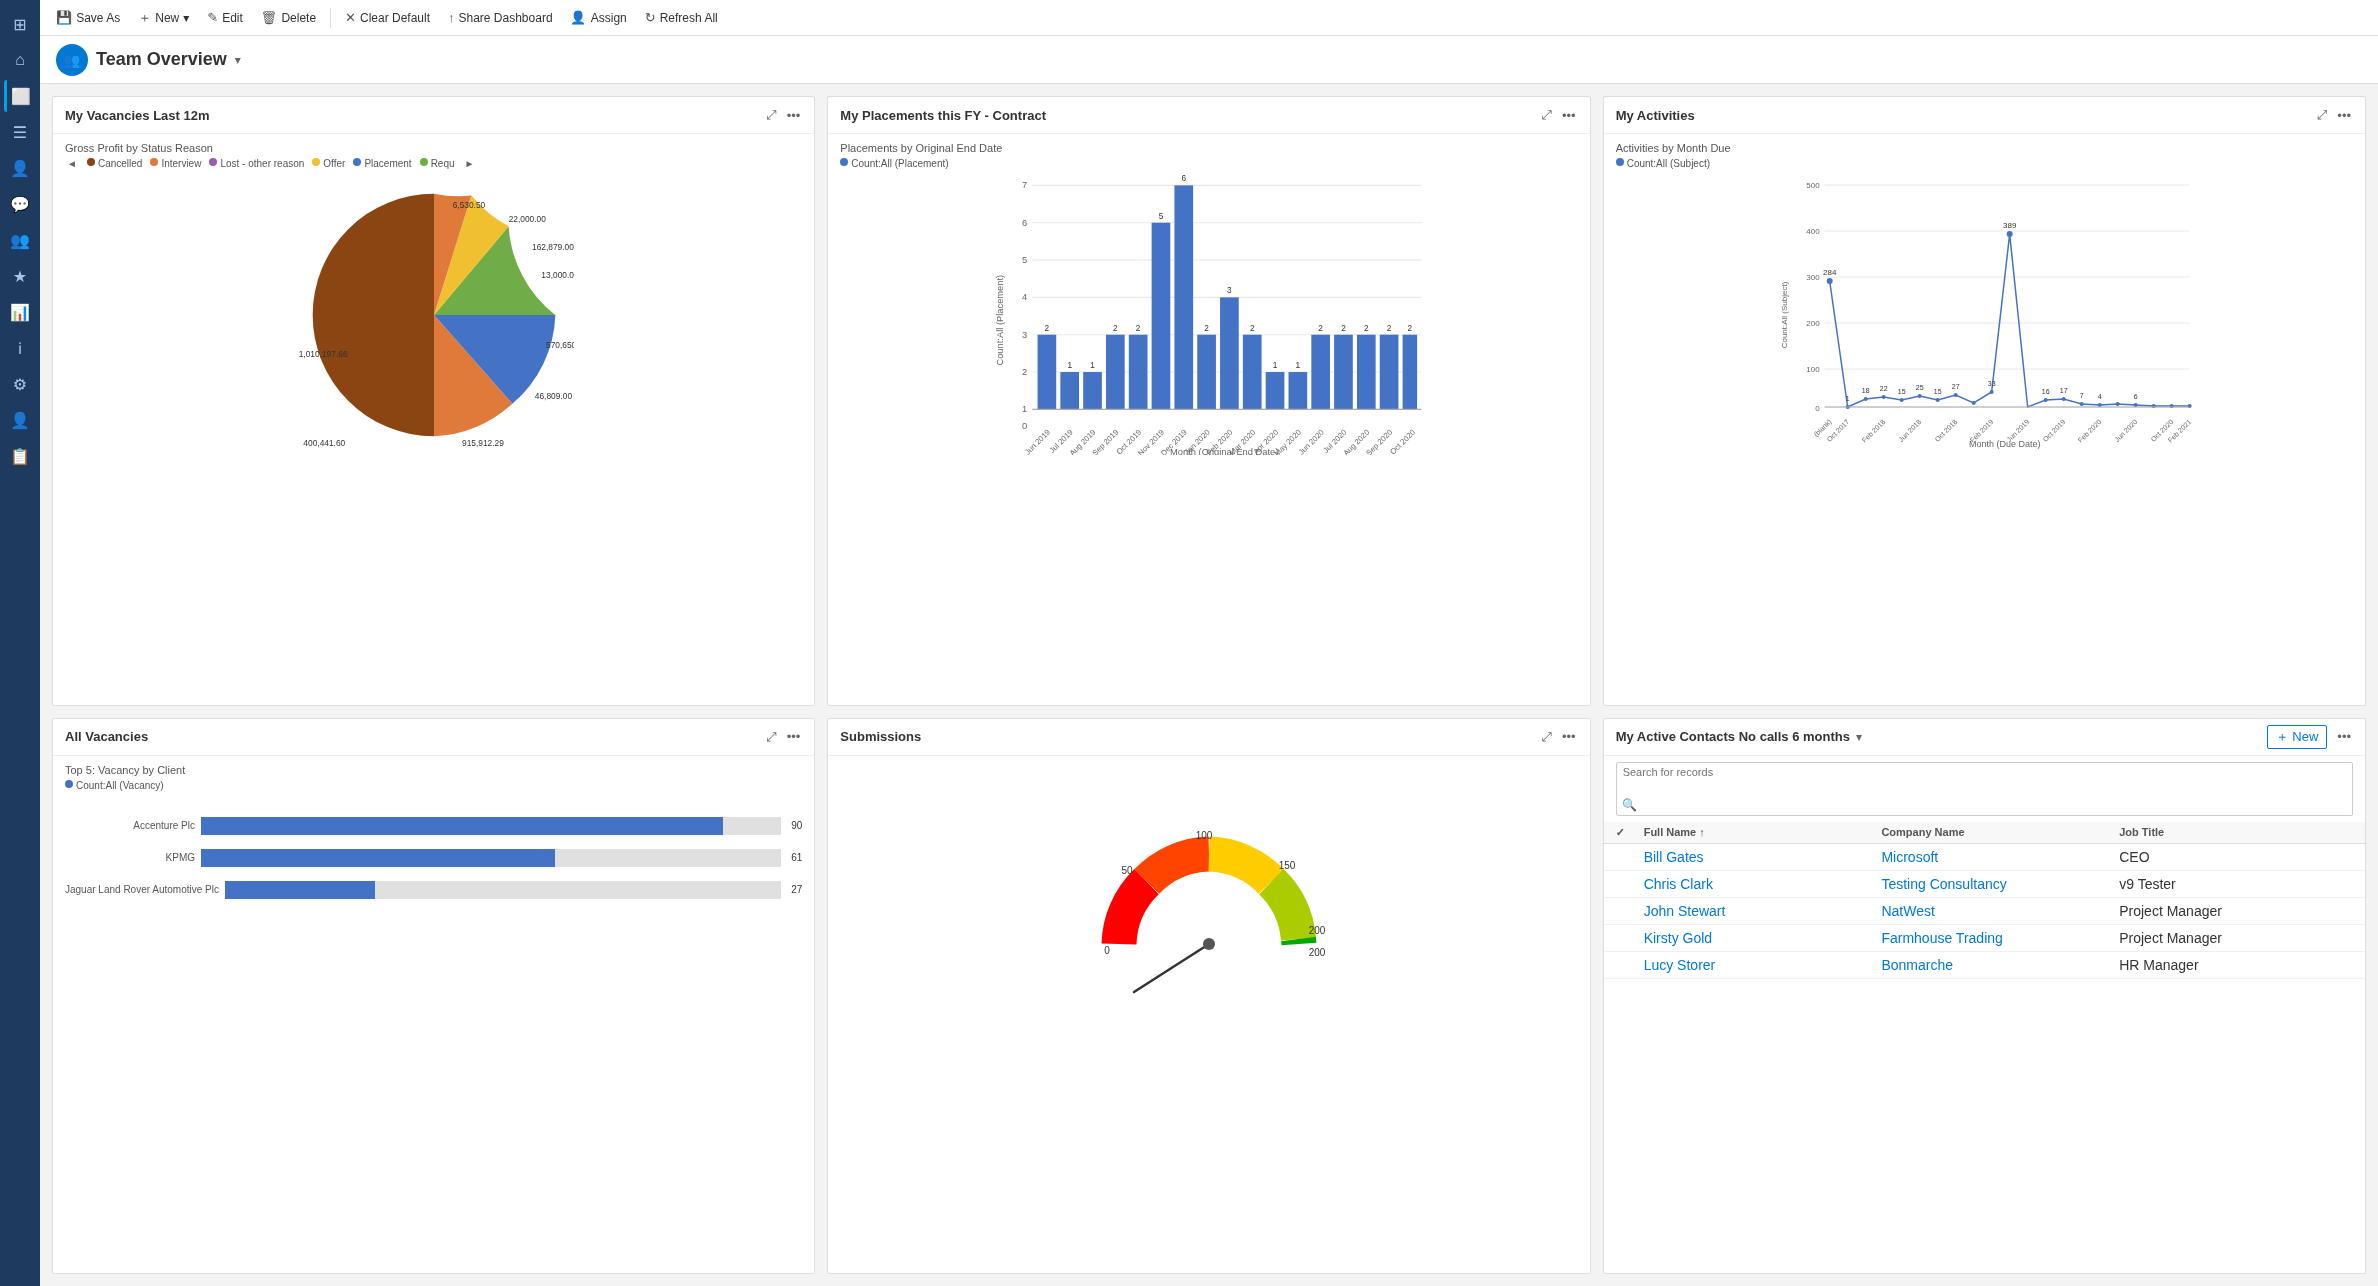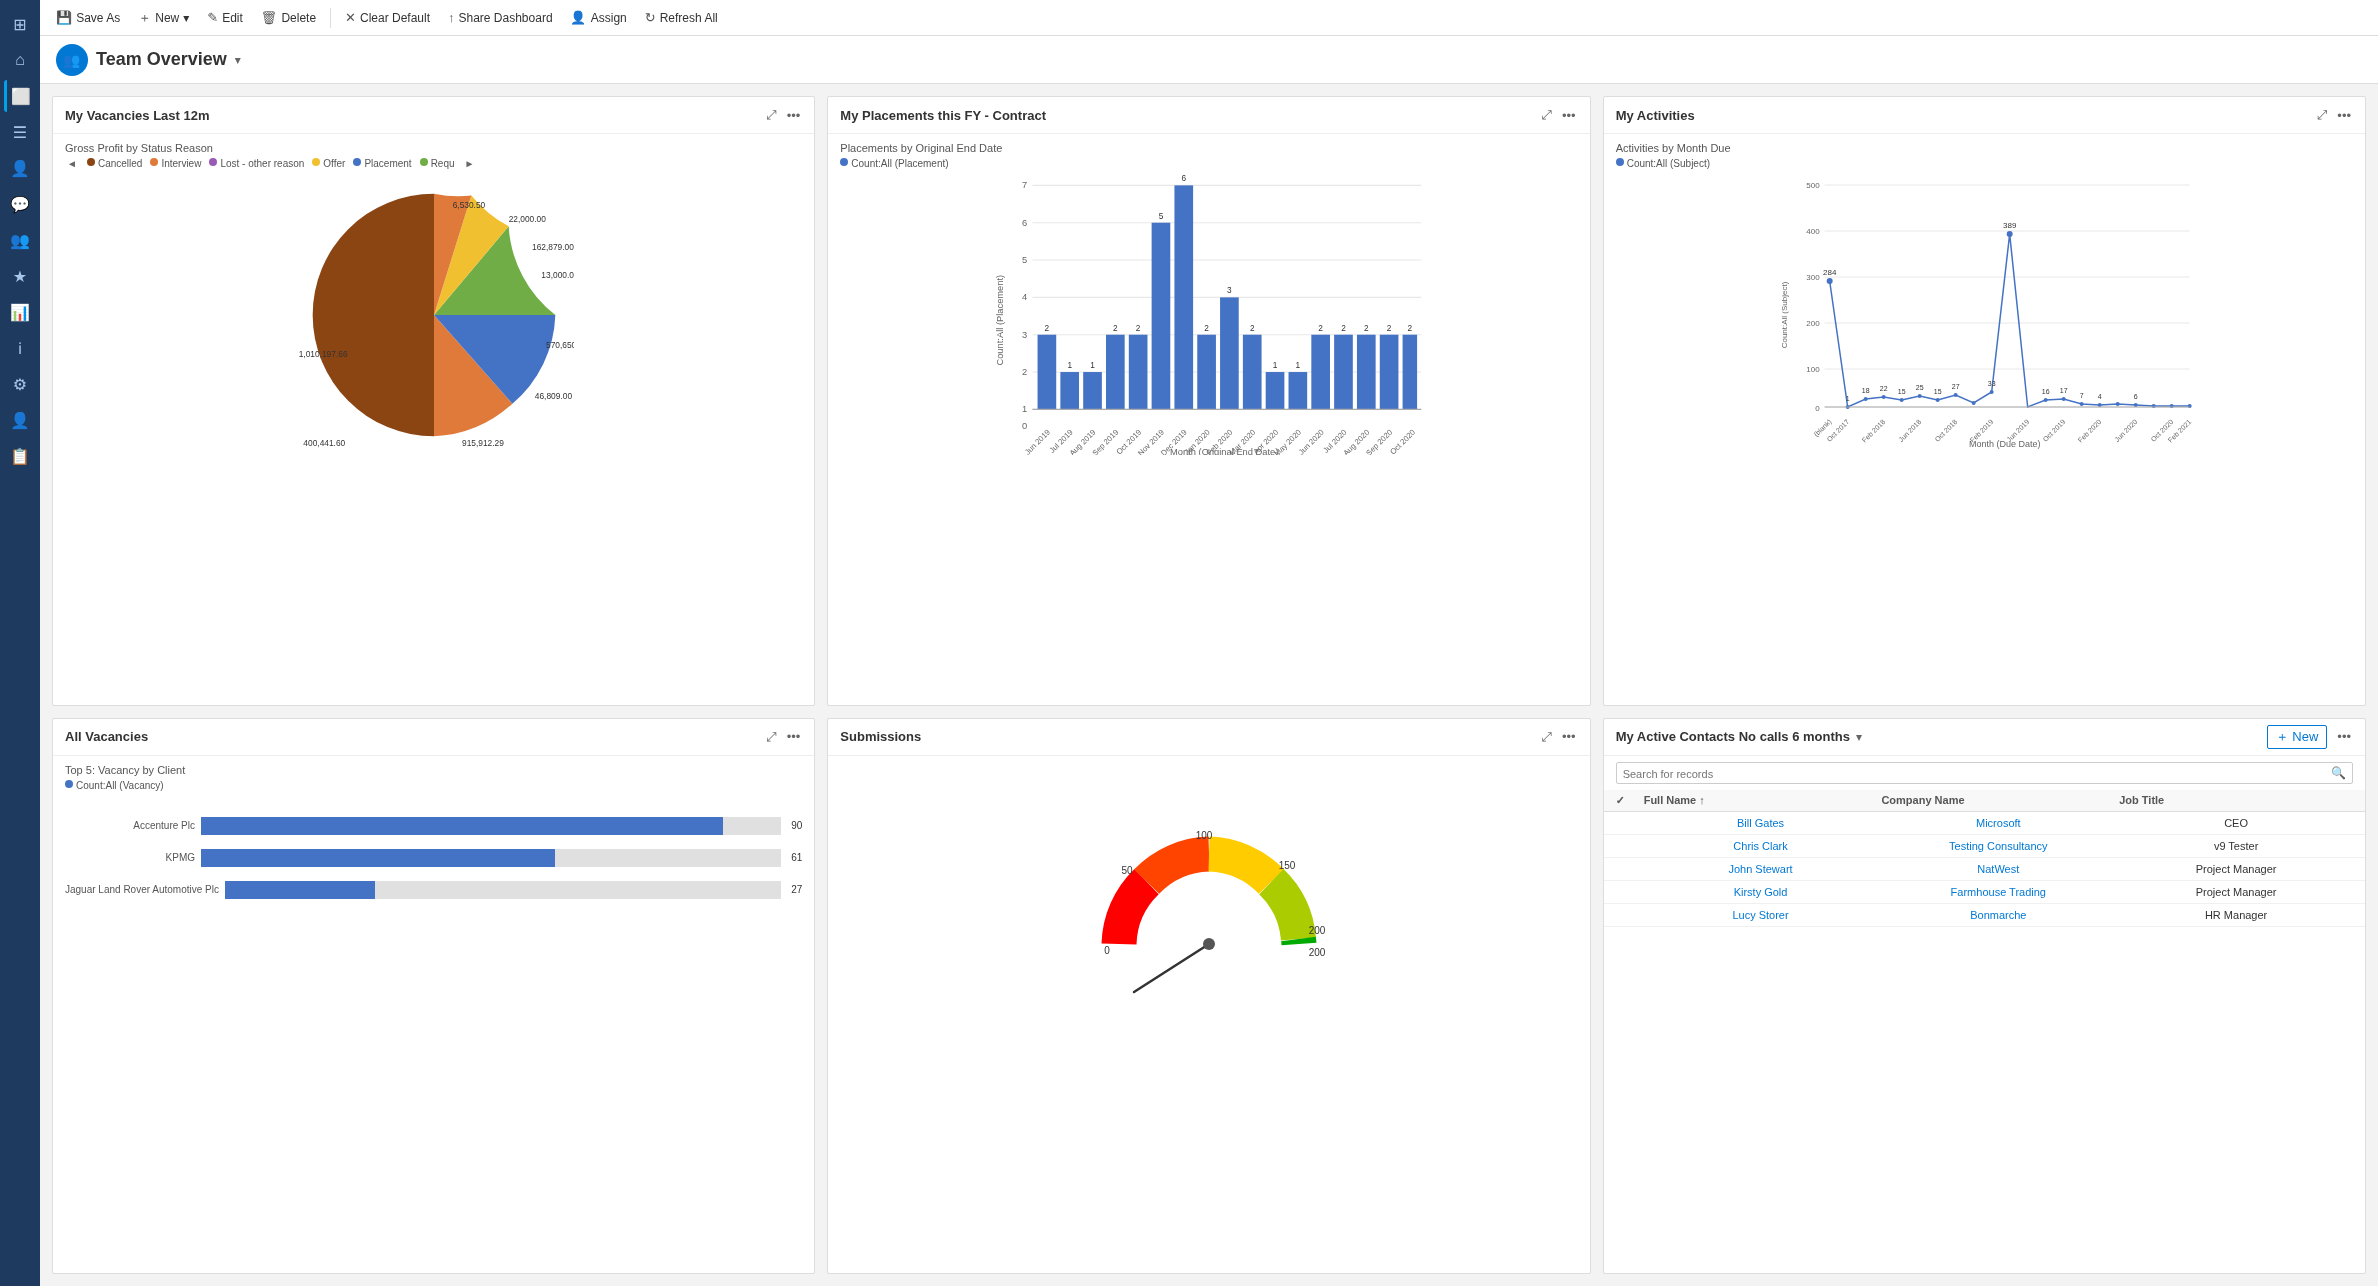--- a/index.html
+++ b/index.html
@@ -254,26 +254,27 @@
       align-items: center;
       gap: 6px;
     }
     .contacts-section-title {
       font-size: 13px;
       font-weight: 600;
       color: #333;
     }
     .search-bar {
       display: flex;
-      align-items: flex-end;
+      align-items: flex-start;
       margin: 6px 12px;
       border: 1px solid #ccc;
       border-radius: 2px;
       padding: 3px 6px;
       gap: 20px;
+      flex-direction: column;
     }
     .search-input {
       border: none;
       outline: none;
       font-size: 11px;
       flex: 1;
       color: #888;
     }
     .table-header {
       display: grid;
@@ -291,26 +292,25 @@
     .table-row {
       display: grid;
       grid-template-columns: 24px 1fr 1fr 1fr;
       padding: 5px 12px;
       border-bottom: 1px solid #f0f0f0;
       gap: 4px;
       align-items: center;
       cursor: pointer;
     }
     .table-cell {
-      font-size: 11px;
+      font-size: 14px;
       color: #333;
       overflow: hidden;
       text-overflow: ellipsis;
       white-space: nowrap;
-      text-align: center;
     }
     .table-cell.link { color: #0078d4; cursor: pointer; }
     .new-btn {
       background: none;
       border: 1px solid #0078d4;
       color: #0078d4;
       font-size: 13px;
       padding: 2px 8px;
       cursor: pointer;
       border-radius: 2px;

